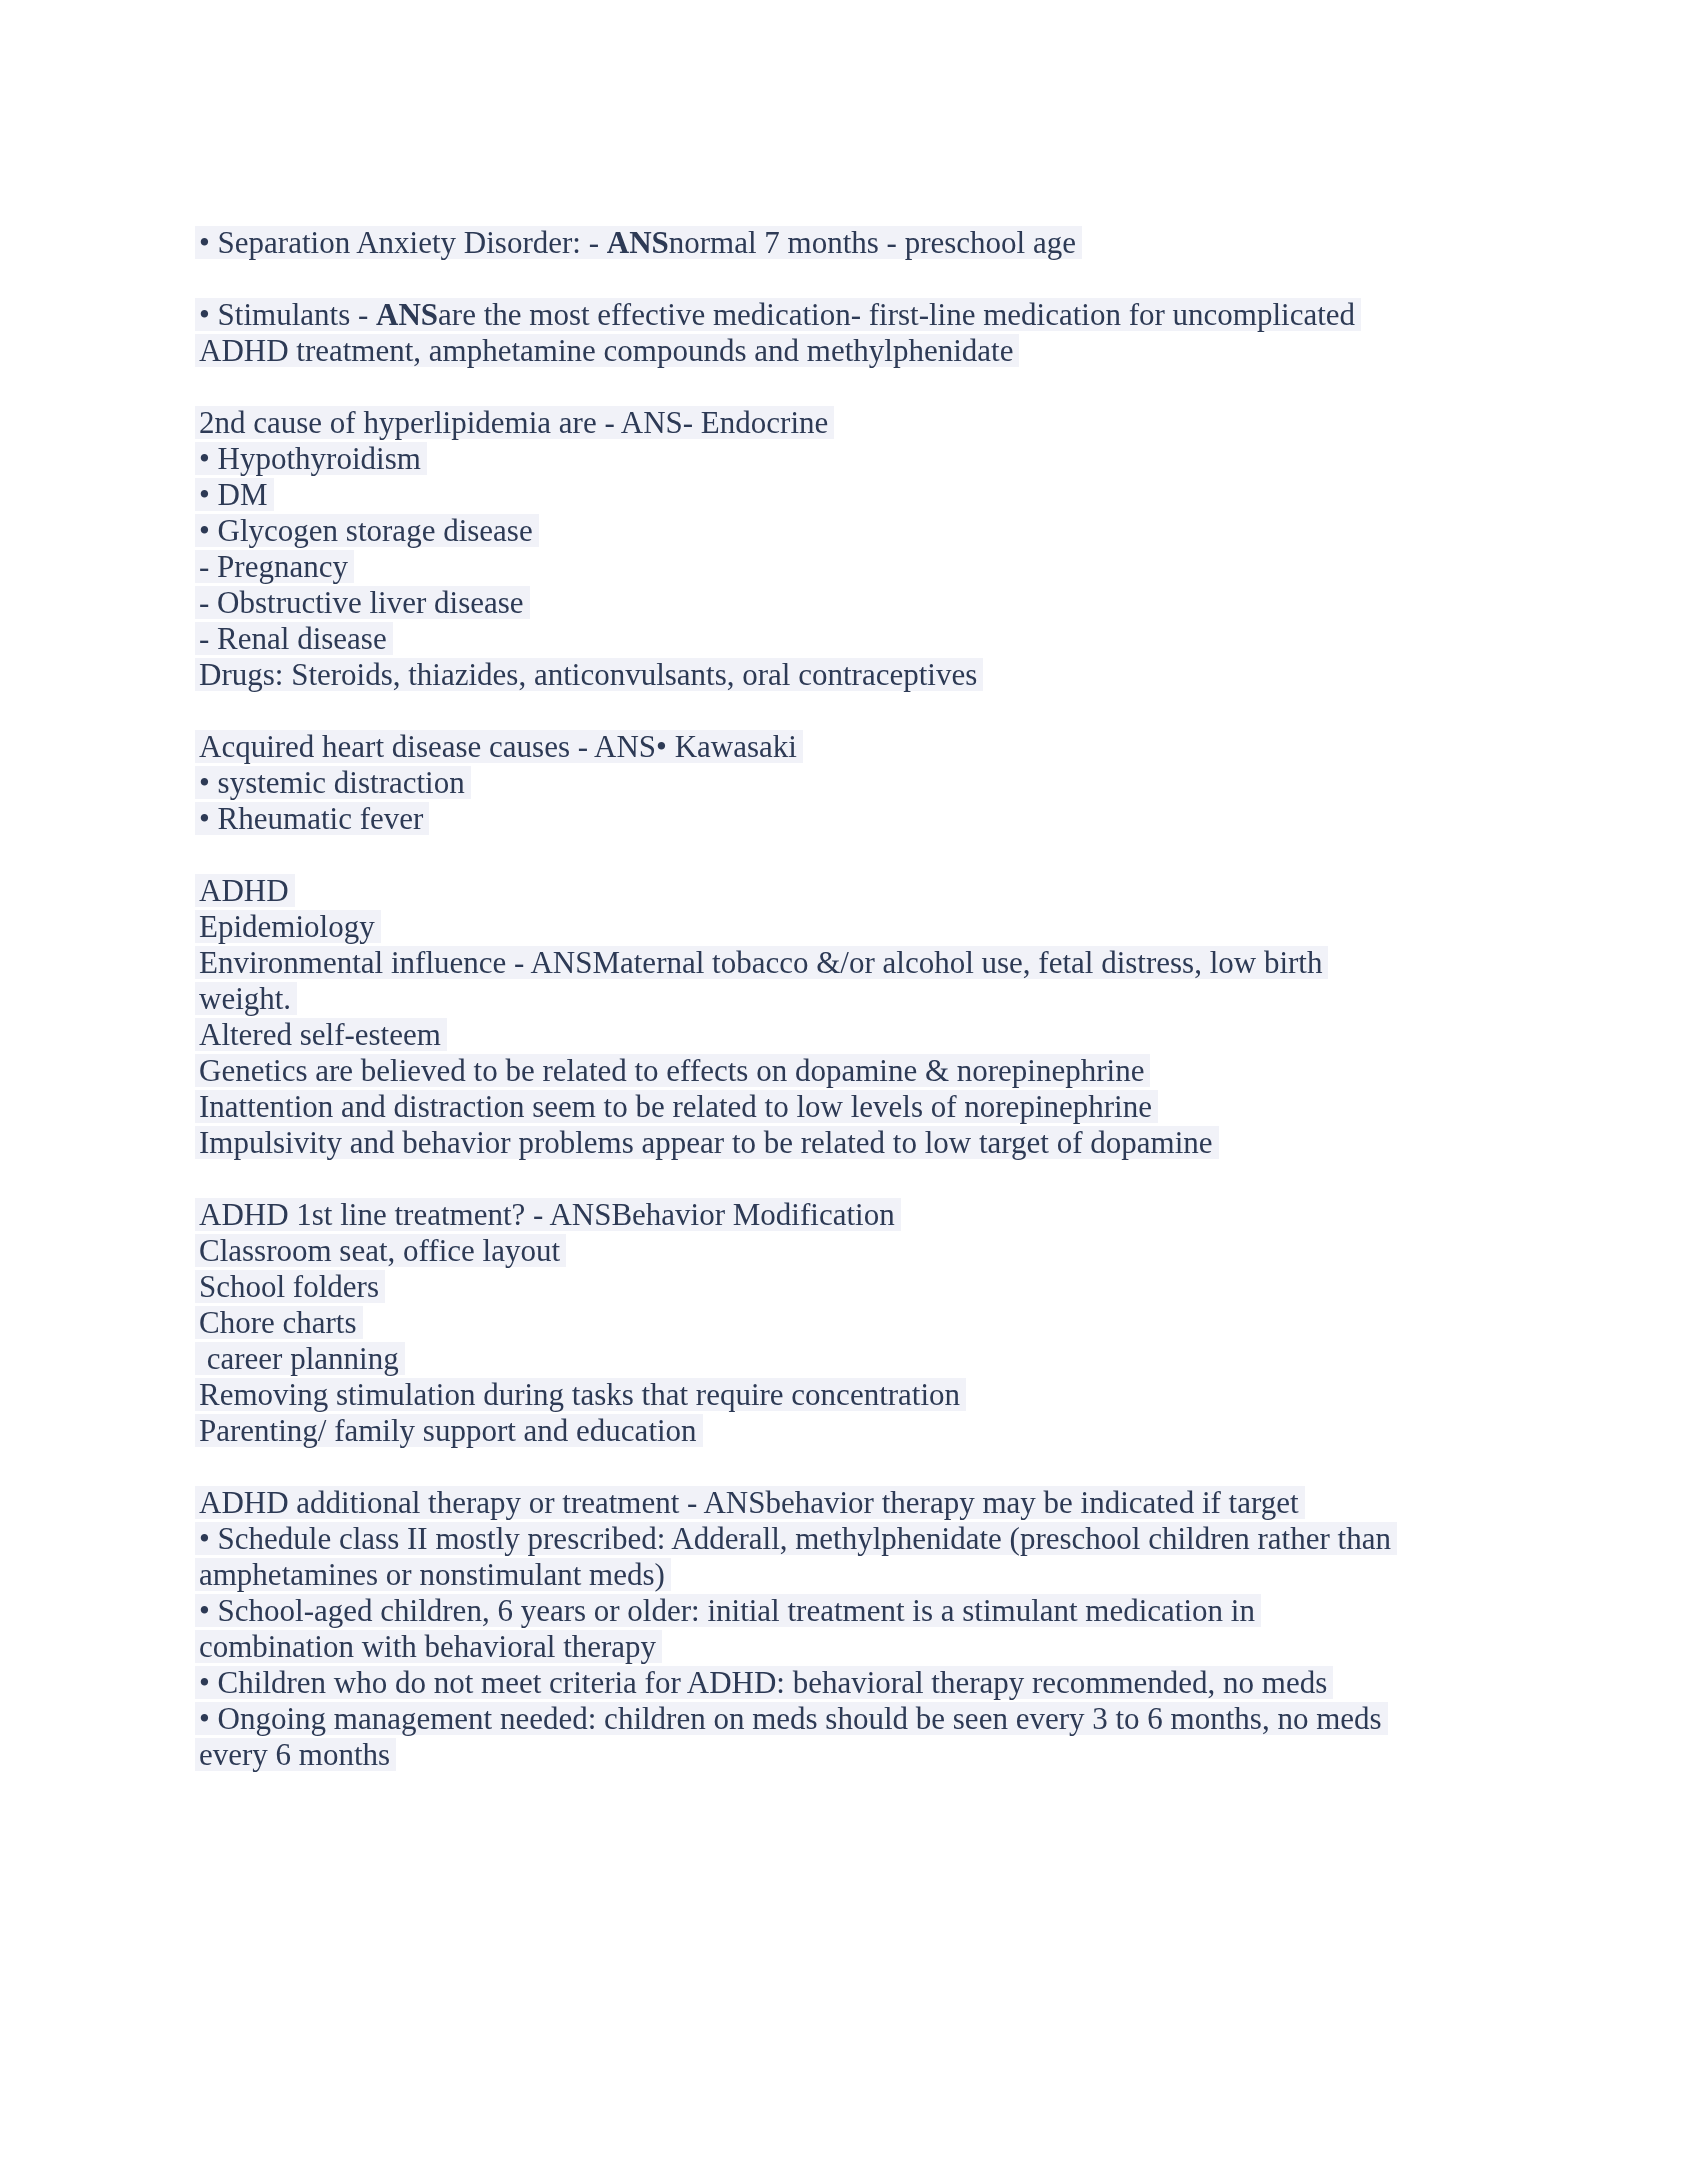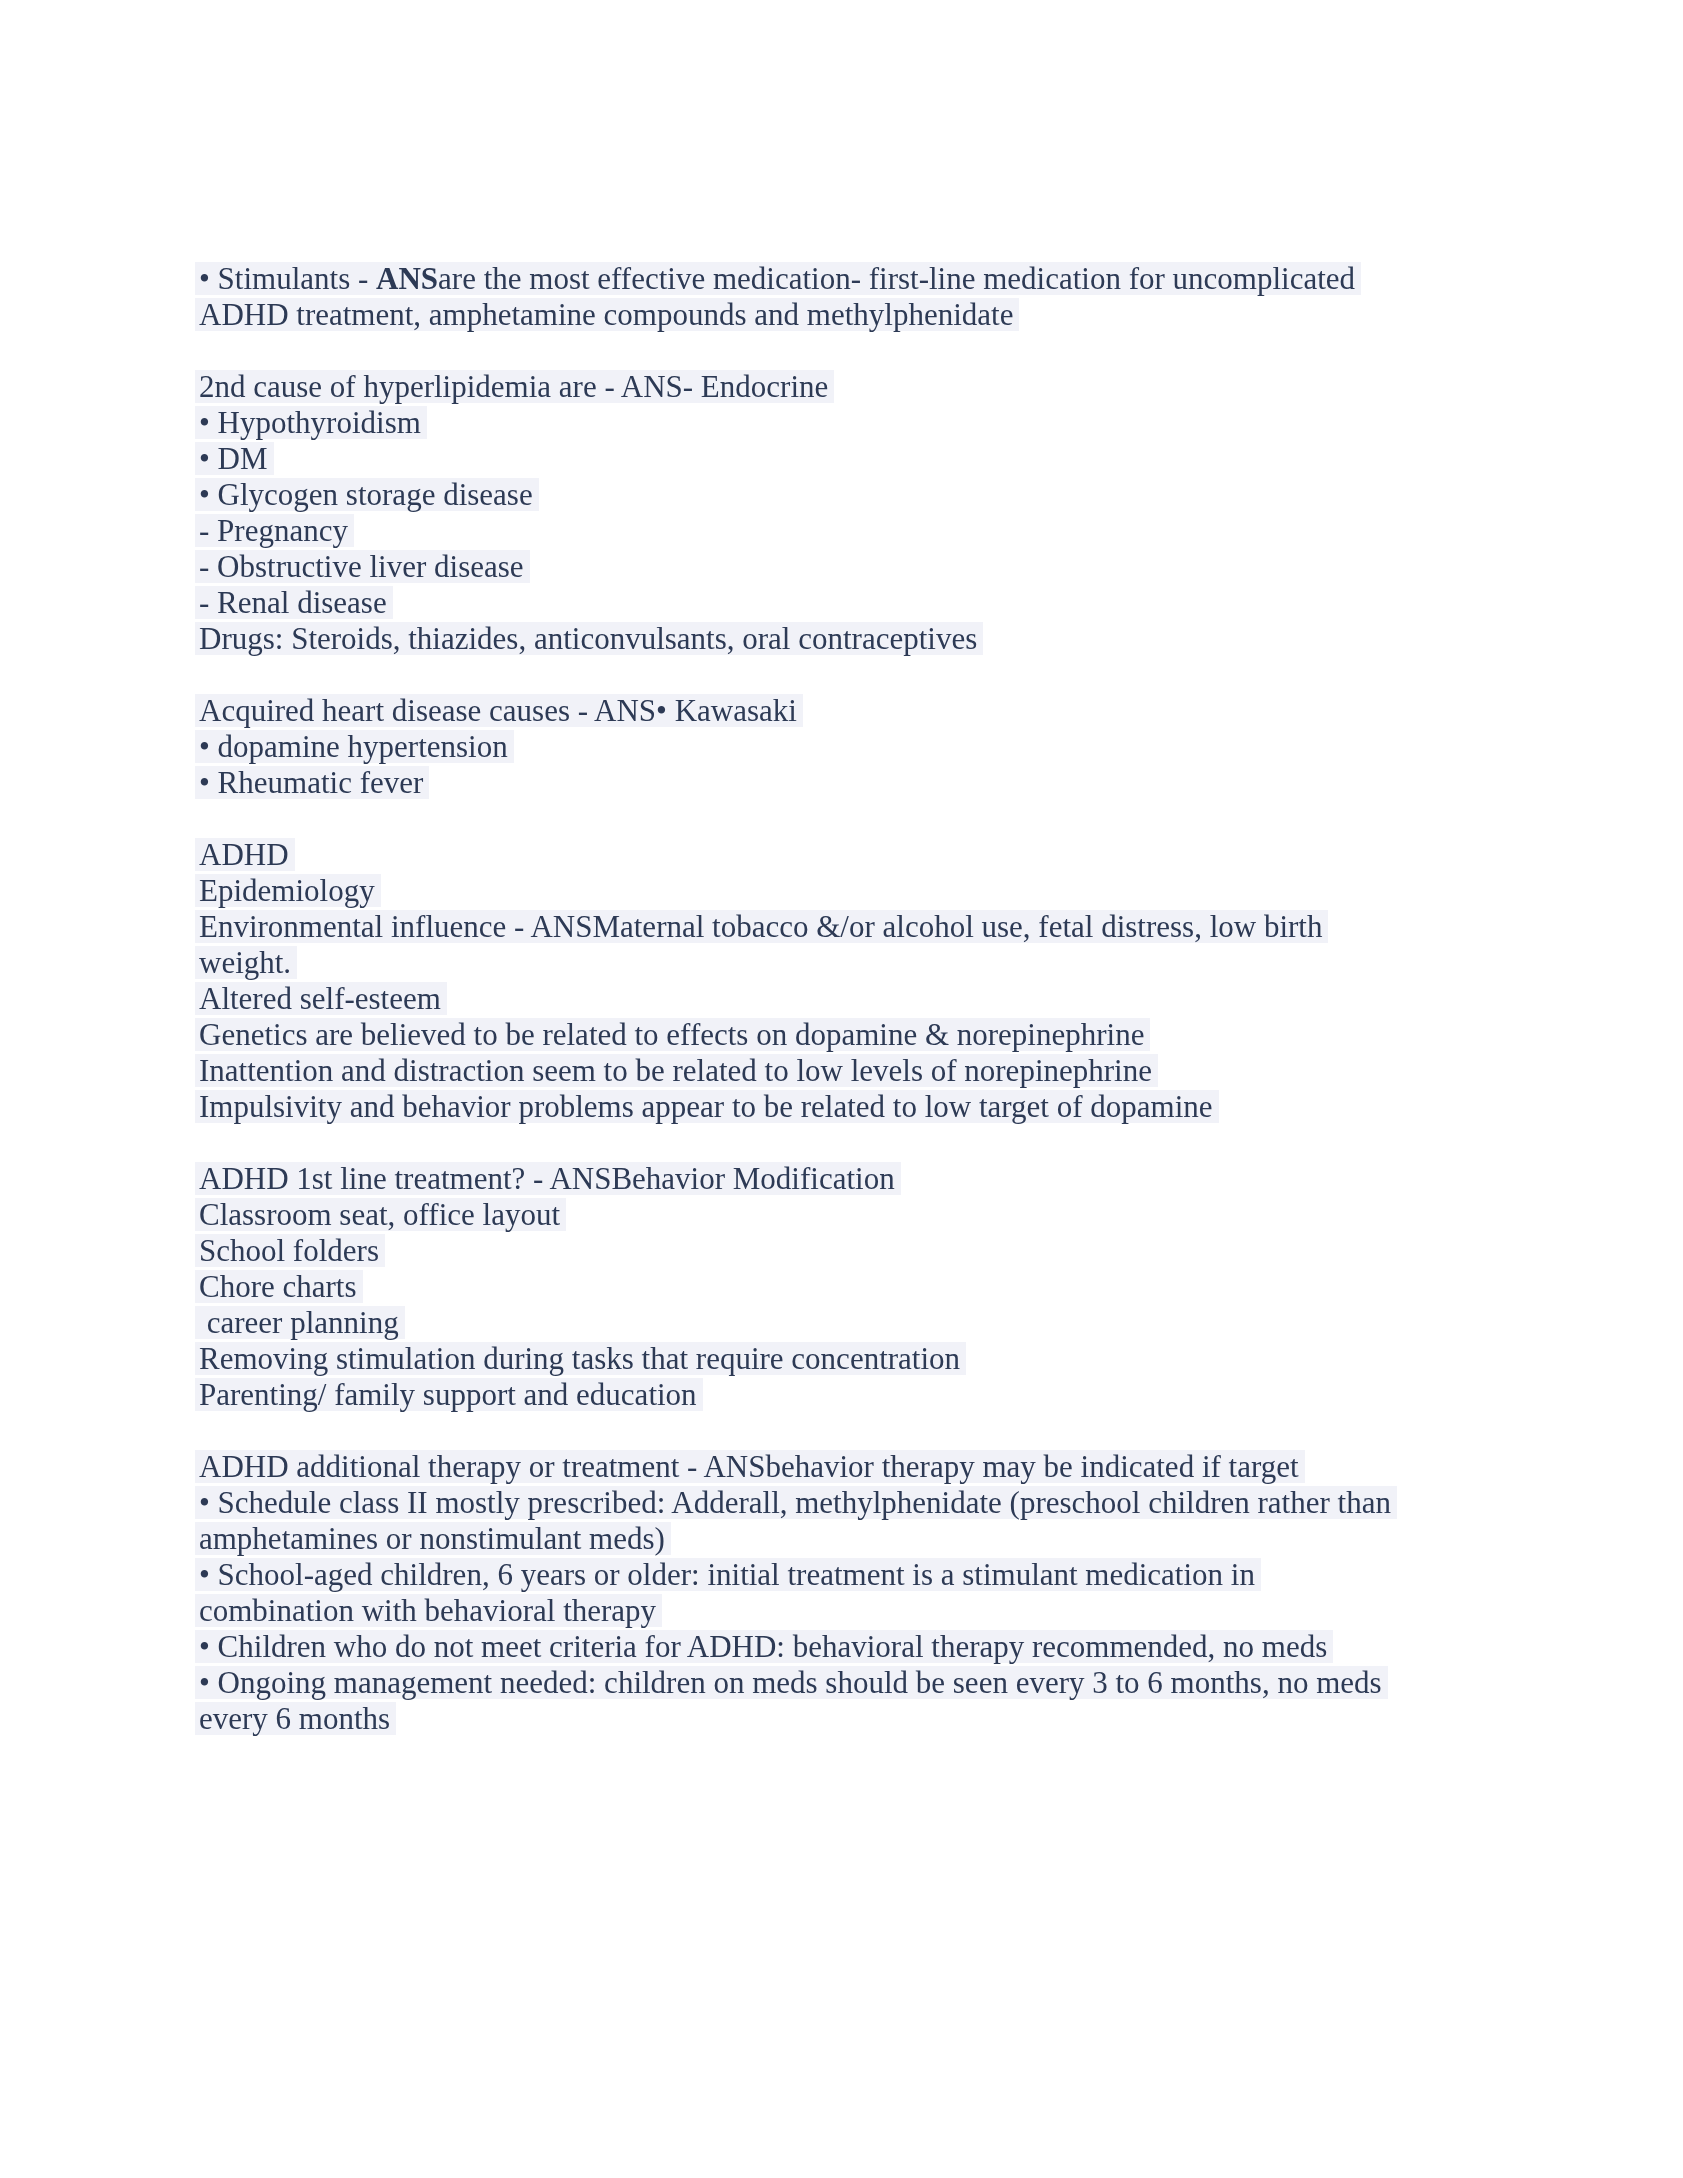--- a/index.html
+++ b/index.html
@@ -38,35 +38,36 @@
   }
   .hl b {
     font-weight: bold;
   }
 </style>
 </head>
 <body>
 
 <div class="page">
   <div class="content" id="doc-content">
+      <div class="line"><span class="hl"><span>• Separation Anxiety Disorder: - </span><b>ANS</b><span>normal 7 months - preschool age</span></span></div>
       <div class="line"></div>
       <div class="line"><span class="hl"><span>• Stimulants - </span><b>ANS</b><span>are the most effective medication- first-line medication for uncomplicated</span></span></div>
       <div class="line"><span class="hl"><span>ADHD treatment, amphetamine compounds and methylphenidate</span></span></div>
       <div class="line"></div>
       <div class="line"><span class="hl"><span>2nd cause of hyperlipidemia are - ANS- Endocrine</span></span></div>
       <div class="line"><span class="hl"><span>• Hypothyroidism</span></span></div>
       <div class="line"><span class="hl"><span>• DM</span></span></div>
       <div class="line"><span class="hl"><span>• Glycogen storage disease</span></span></div>
       <div class="line"><span class="hl"><span>- Pregnancy</span></span></div>
       <div class="line"><span class="hl"><span>- Obstructive liver disease</span></span></div>
       <div class="line"><span class="hl"><span>- Renal disease</span></span></div>
       <div class="line"><span class="hl"><span>Drugs: Steroids, thiazides, anticonvulsants, oral contraceptives</span></span></div>
       <div class="line"></div>
       <div class="line"><span class="hl"><span>Acquired heart disease causes - ANS• Kawasaki</span></span></div>
-      <div class="line"><span class="hl"><span>• dopamine hypertension</span></span></div>
+      <div class="line"><span class="hl"><span>• systemic distraction</span></span></div>
       <div class="line"><span class="hl"><span>• Rheumatic fever</span></span></div>
       <div class="line"></div>
       <div class="line"><span class="hl"><span>ADHD</span></span></div>
       <div class="line"><span class="hl"><span>Epidemiology</span></span></div>
       <div class="line"><span class="hl"><span>Environmental influence - ANSMaternal tobacco &amp;/or alcohol use, fetal distress, low birth</span></span></div>
       <div class="line"><span class="hl"><span>weight.</span></span></div>
       <div class="line"><span class="hl"><span>Altered self-esteem</span></span></div>
       <div class="line"><span class="hl"><span>Genetics are believed to be related to effects on dopamine &amp; norepinephrine</span></span></div>
       <div class="line"><span class="hl"><span>Inattention and distraction seem to be related to low levels of norepinephrine</span></span></div>
       <div class="line"><span class="hl"><span>Impulsivity and behavior problems appear to be related to low target of dopamine</span></span></div>

